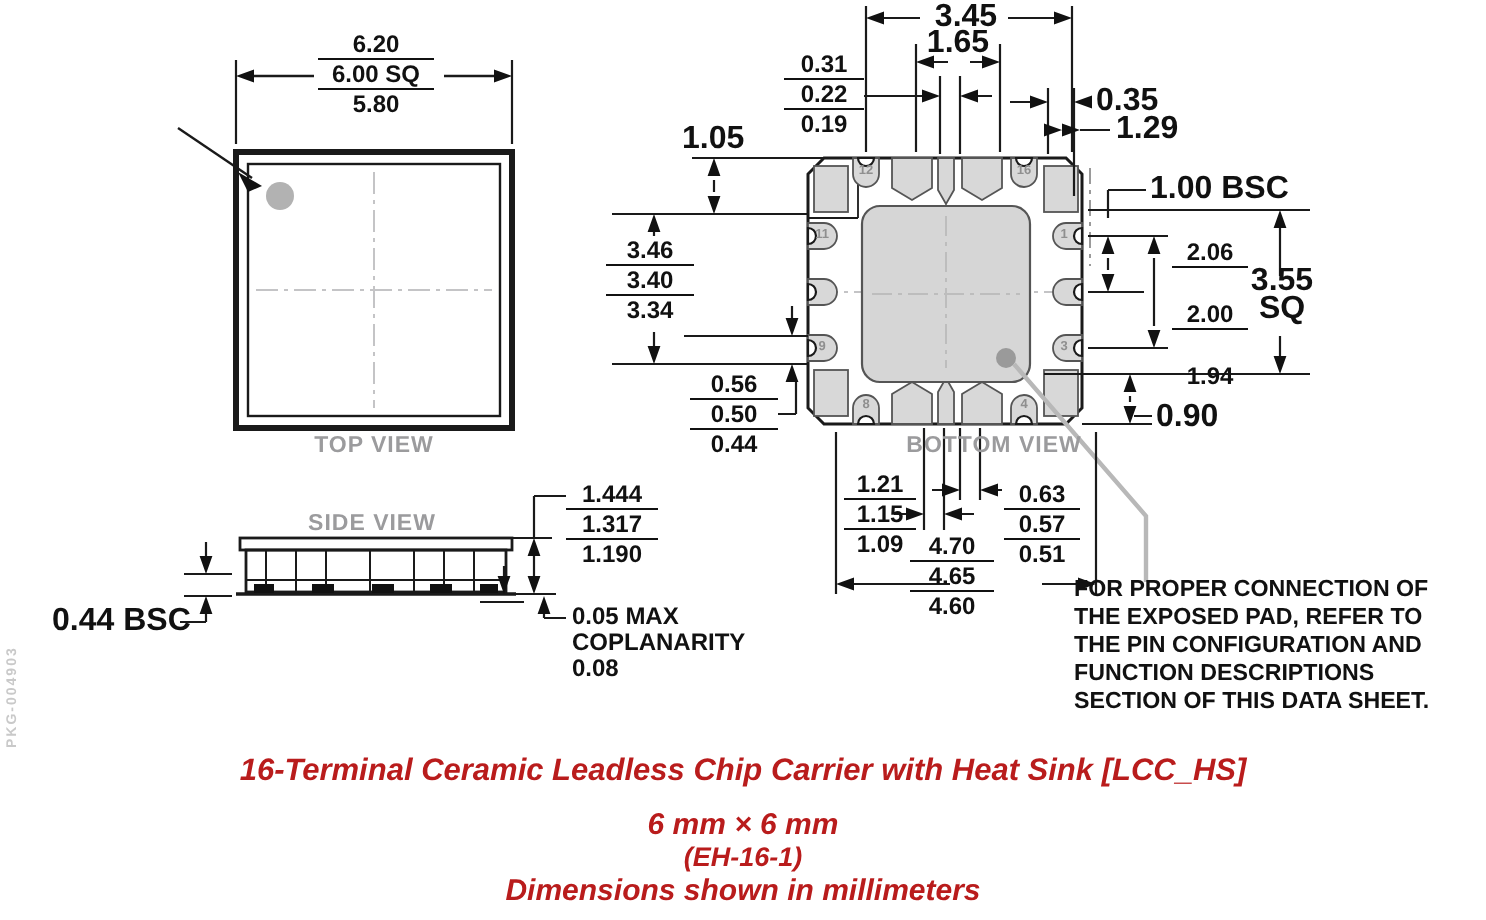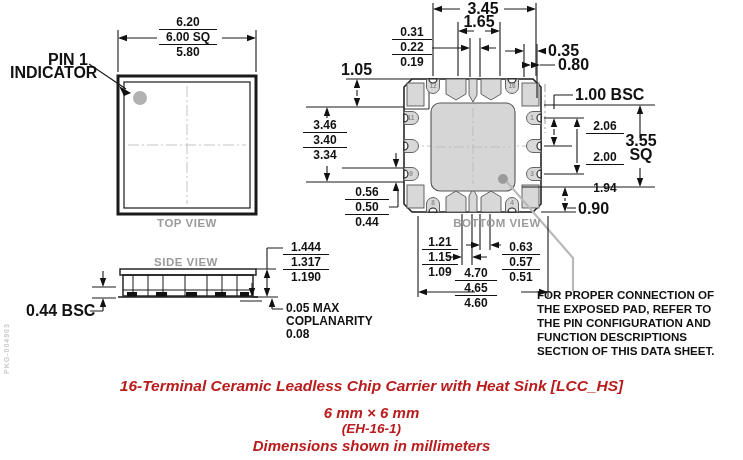--- a/index.html
+++ b/index.html
@@ -156,24 +156,20 @@
     <path d="M554,118 l-3.2,9 h6.4 z M554,146 l-3.2,-9 h6.4 z"></path>
     <path d="M577,118 l-3.2,9 h6.4 z M577,174 l-3.2,-9 h6.4 z"></path>
     <path d="M640,105 l-3.2,9 h6.4 z M640,187 l-3.2,-9 h6.4 z"></path>
     <path d="M565,187 l-3.2,9 h6.4 z M565,212 l-3.2,-9 h6.4 z"></path>
     <path d="M462,257 l-9,-3.2 v6.4 z M472,257 l9,-3.2 v6.4 z"></path>
     <path d="M480,245 l-9,-3.2 v6.4 z M490,245 l9,-3.2 v6.4 z"></path>
     <path d="M418,292 l9,-3.2 v6.4 z M548,292 l-9,-3.2 v6.4 z"></path>
   </g>
 </svg>
 
-<div class="t rt" style="left:10px;top:53px;width:78px;line-height:13px;">
-  <div>PIN 1</div>
-      <div>INDICATOR</div>
-</div>
 
 <div class="stack" style="left:159px;top:15px;width:58px;">
   <div class="row ul">6.20</div>
   <div class="row ul">6.00 SQ</div>
   <div class="row">5.80</div>
 </div>
 <div class="viewlab" style="left:146px;top:217px;width:82px;">TOP VIEW</div>
 
 <div class="viewlab" style="left:145px;top:256px;width:82px;">SIDE VIEW</div>
 <div class="stack" style="left:283px;top:240px;width:46px;">
@@ -189,21 +185,21 @@
 </div>
 
 <div class="t ctr" style="left:462px;top:2px;width:42px;">3.45</div>
 <div class="t ctr" style="left:459px;top:15px;width:40px;">1.65</div>
 <div class="stack" style="left:392px;top:25px;width:40px;">
   <div class="row ul">0.31</div>
   <div class="row ul">0.22</div>
   <div class="row">0.19</div>
 </div>
 <div class="t" style="left:548px;top:44px;">0.35</div>
-<div class="t" style="left:558px;top:58px;">0.80</div>
+<div class="t" style="left:558px;top:58px;">1.29</div>
 <div class="t" style="left:341px;top:63px;">1.05</div>
 <div class="stack" style="left:303px;top:118px;width:44px;">
   <div class="row ul">3.46</div>
   <div class="row ul">3.40</div>
   <div class="row">3.34</div>
 </div>
 <div class="stack" style="left:345px;top:185px;width:44px;">
   <div class="row ul">0.56</div>
   <div class="row ul">0.50</div>
   <div class="row">0.44</div>

